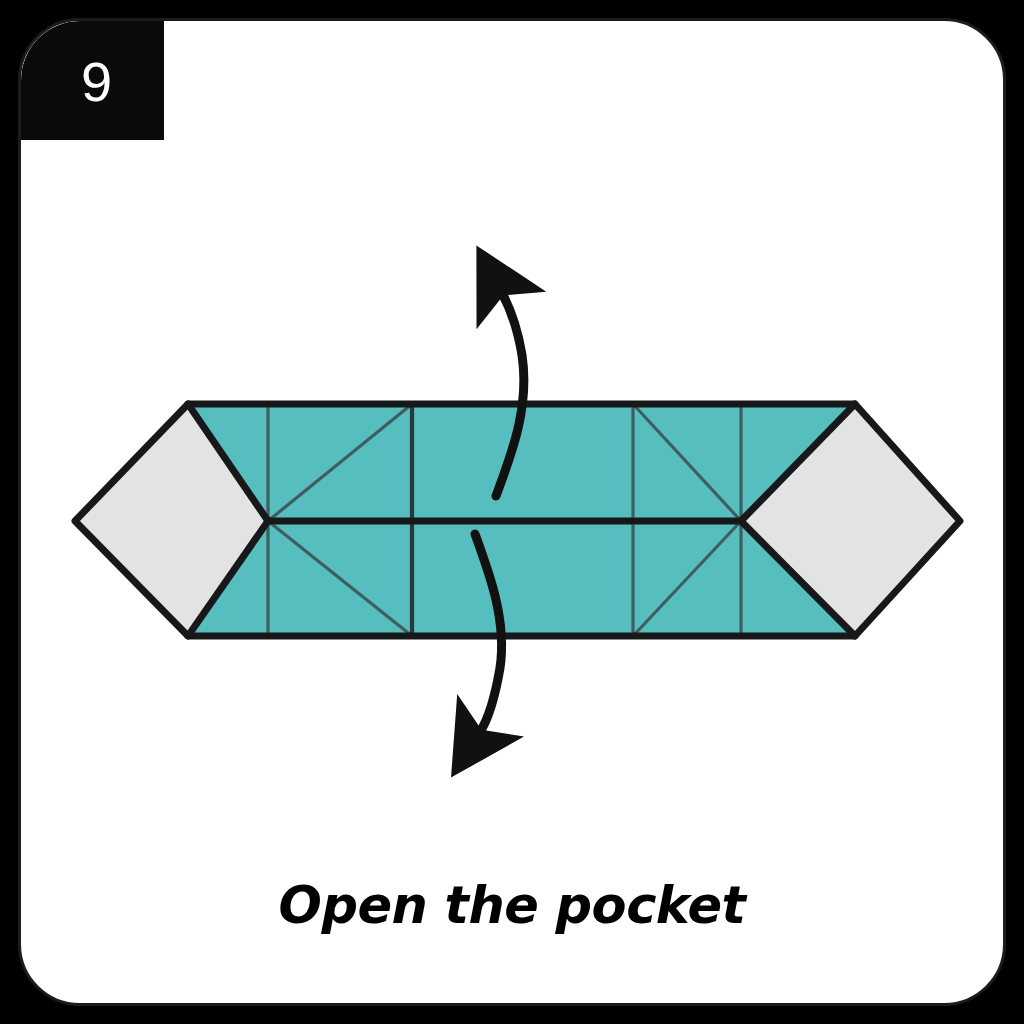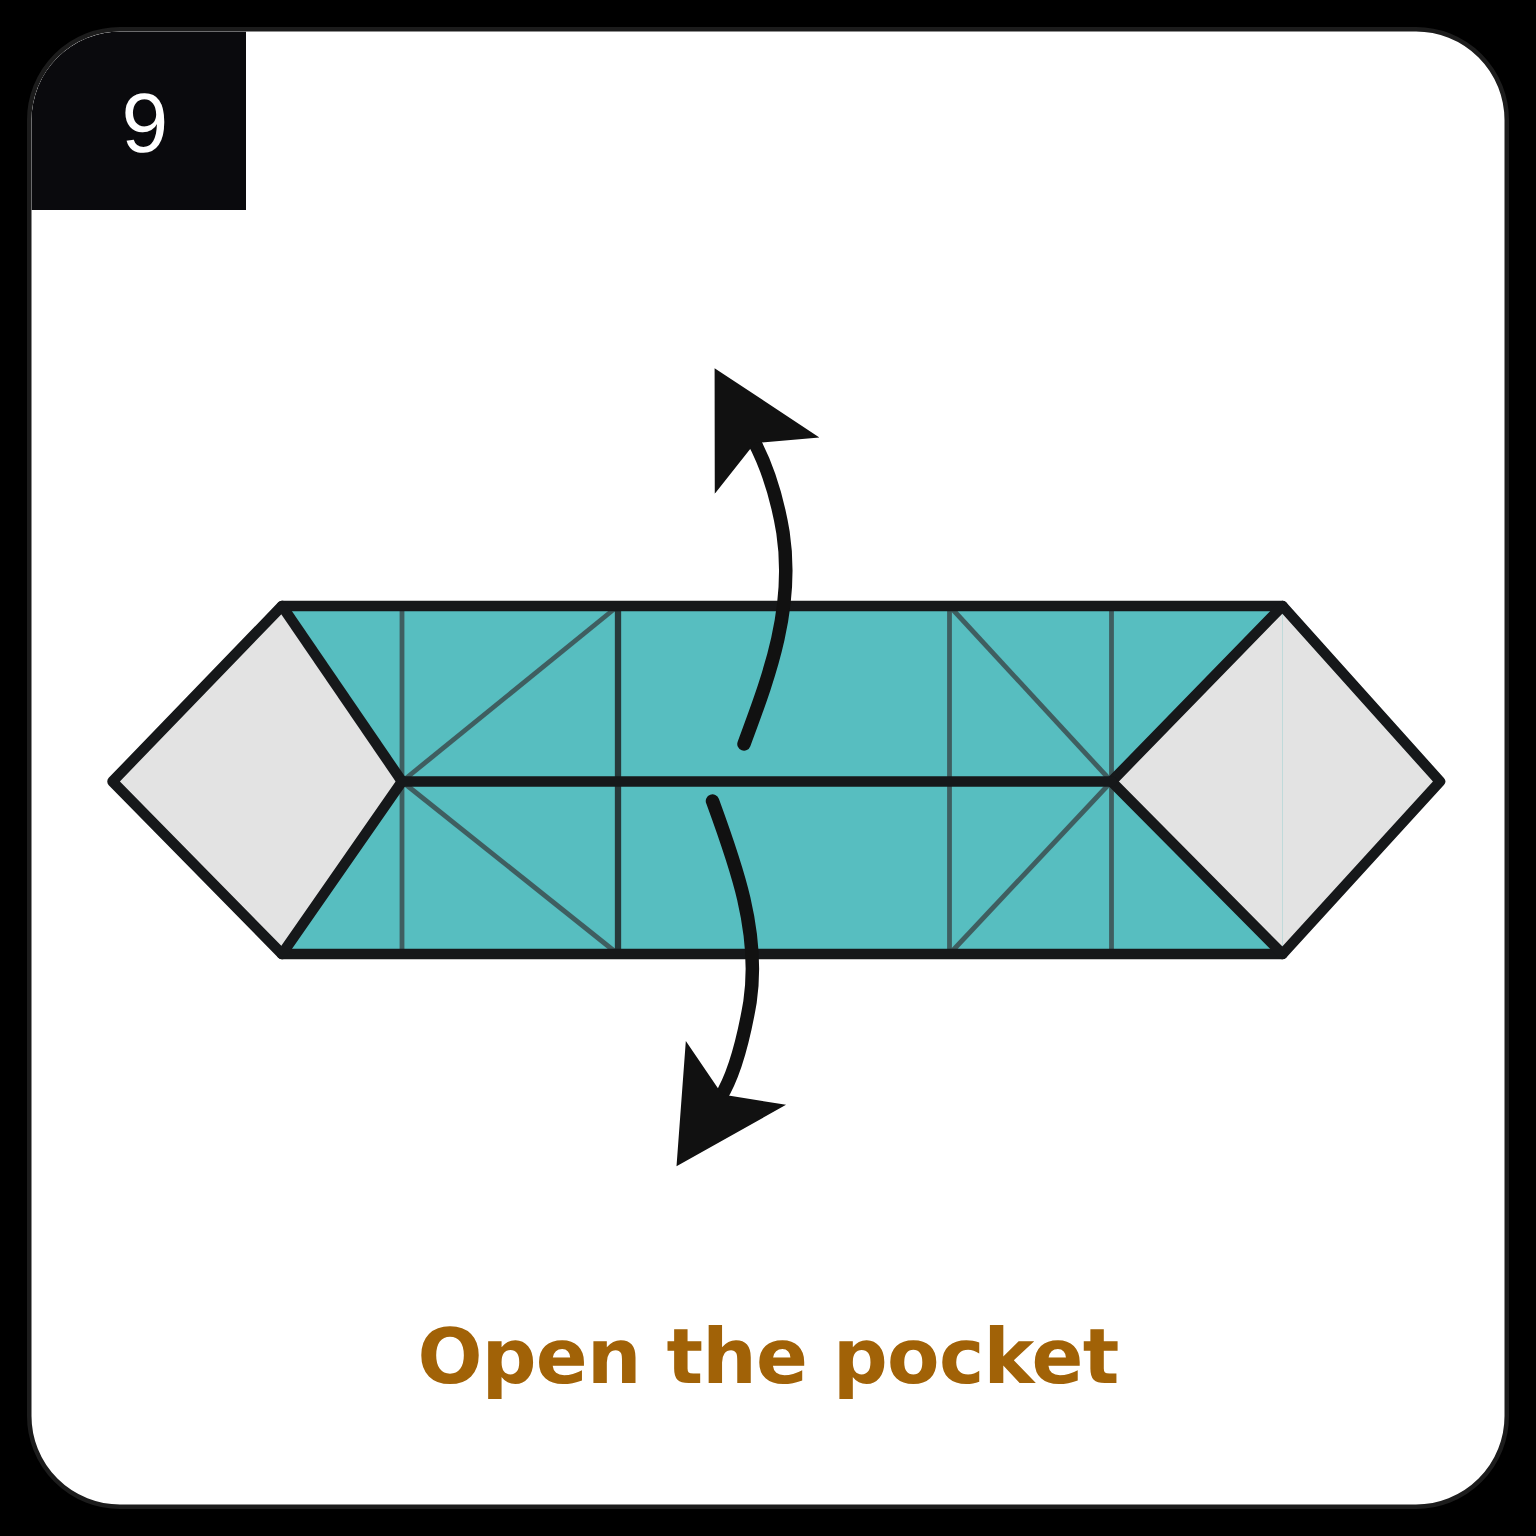--- a/index.html
+++ b/index.html
@@ -141,16 +141,16 @@
         </g>
 
         <g>
           <path d="M493,493 C 508,452 527,405 519,352 C 514,322 506,303 499,290" stroke="#111111" stroke-width="9" fill="none" stroke-linecap="round" marker-end="url(#arrowhead-up)"></path>
           <path d="M472,531 C 487,572 504,618 497,665 C 491,700 484,718 477,729" stroke="#111111" stroke-width="9" fill="none" stroke-linecap="round" marker-end="url(#arrowhead-up)"></path>
         </g>
 
       </svg>
     </div>
 
-    <div id="caption" style="color: #a16207;">Open the pocket</div>
+    <div id="caption" style="color: #000000; font-style: italic;">Open the pocket</div>
 
   </div>
 </div>
 
 </body></html>

